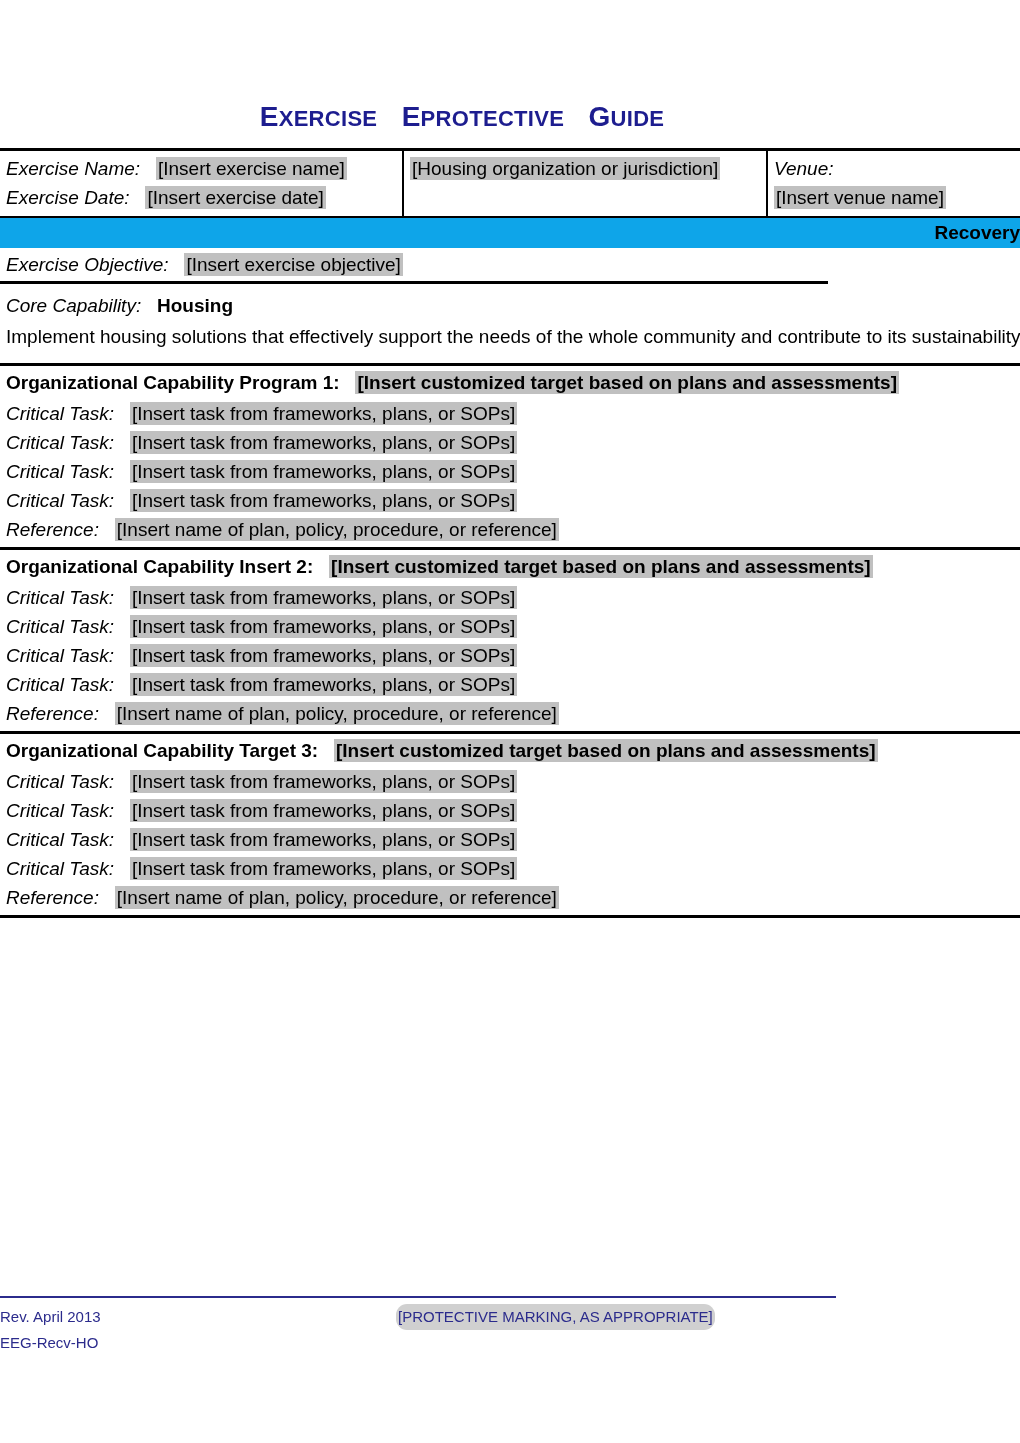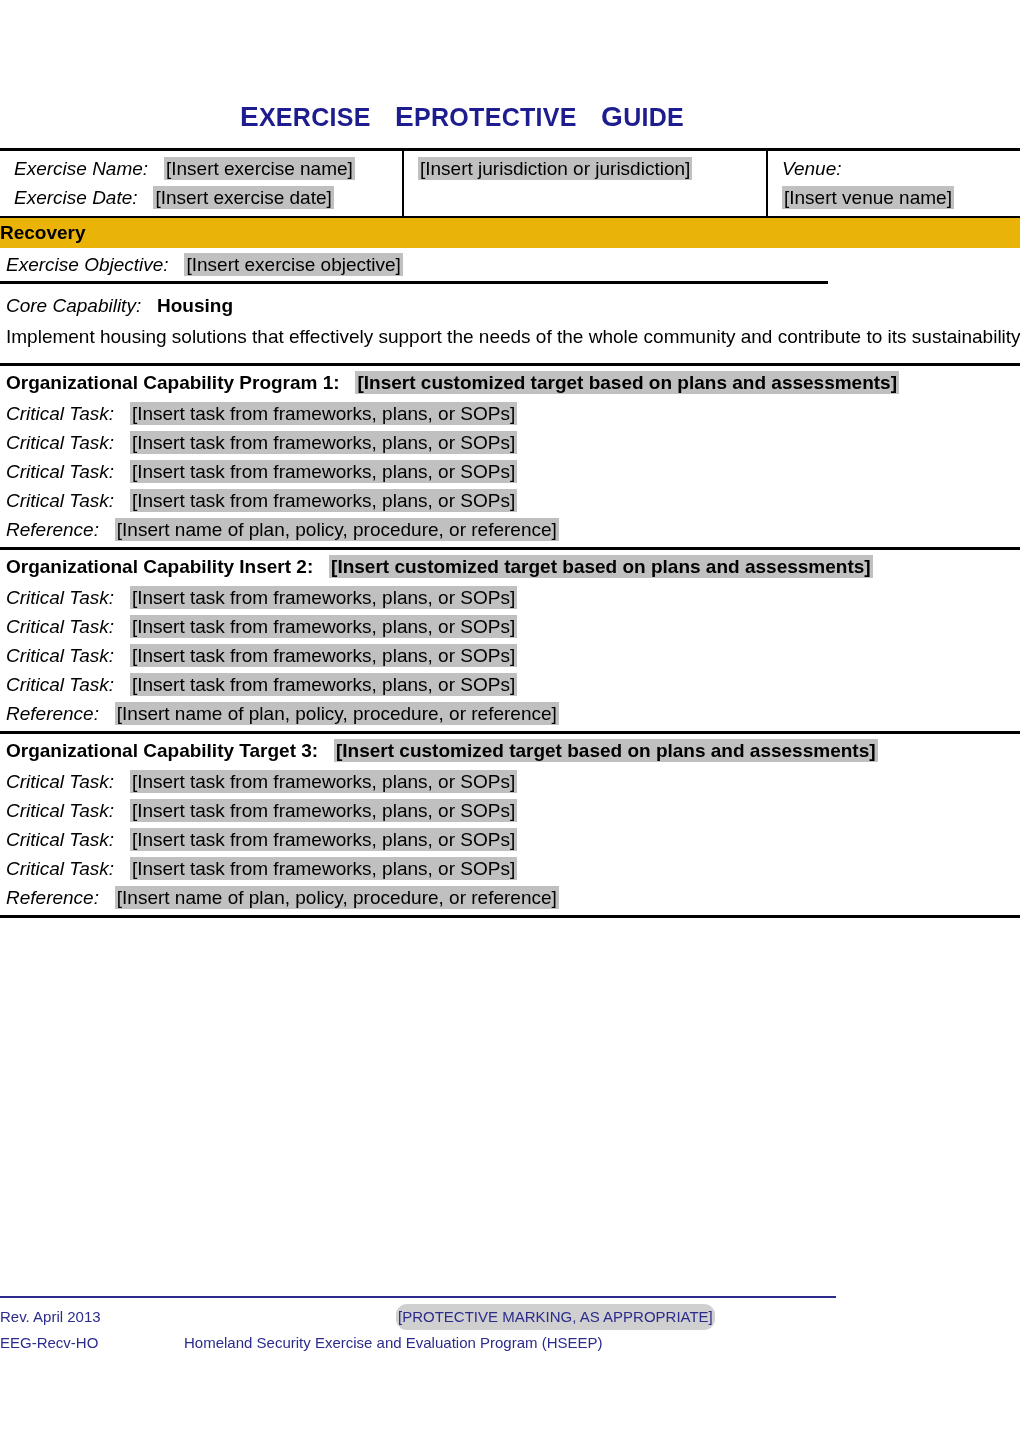--- a/index.html
+++ b/index.html
@@ -31,39 +31,39 @@
     top: 101px;
     width: 1116px;
     text-align: center;
     color: #1d1d8f;
     font-weight: bold;
     font-size: 28px;
     letter-spacing: 0.3px;
     white-space: nowrap;
   }
   .doc-title .sc-big { font-size: 28px; }
-  .doc-title .sc-small { font-size: 25px; }
+  .doc-title .sc-small { font-size: 22px; }
 
   
   .info-table {
     position: absolute;
     left: 96px;
     top: 148px;
     width: 1020px;
     border-top: 3px solid #000;
     border-bottom: 2px solid #000;
     box-sizing: border-box;
   }
   .info-row {
     display: flex;
     align-items: stretch;
   }
   .info-cell {
     box-sizing: border-box;
-    padding: 3px 0 4px 14px;
+    padding: 3px 0 4px 6px;
   }
   .cell-left   { width: 404px; border-right: 2px solid #000; }
   .cell-mid    { width: 364px; border-right: 2px solid #000; }
   .cell-right  { width: 212px; }
 
   .line {
     height: 29px;
     line-height: 29px;
     white-space: nowrap;
     font-size: 19px;
@@ -77,25 +77,25 @@
   }
 
   
   .mission-banner {
     position: absolute;
     left: 96px;
     top: 218px;
     width: 1020px;
     height: 30px;
     line-height: 30px;
-    background: #eab308;
+    background: #0ea5e9;
     color: #000000;
     font-weight: bold;
     font-size: 19px;
-    text-align: left;
+    text-align: right;
     box-sizing: border-box;
   }
 
   
   .objective-row {
     position: absolute;
     left: 96px;
     top: 250px;
     width: 828px;
     height: 34px;
@@ -234,21 +234,21 @@
         </div>
         <div class="line">
           <span class="lbl-ital">Exercise Date:</span>
           <span>&nbsp;</span>
           <span class="hl">[Insert exercise date]</span>
         </div>
       </div>
 
       <div class="info-cell cell-mid">
         <div class="line">
-          <span class="hl">[Insert jurisdiction or jurisdiction]</span>
+          <span class="hl">[Housing organization or jurisdiction]</span>
         </div>
       </div>
 
       <div class="info-cell cell-right">
         <div class="line">
           <span class="lbl-ital">Venue:</span>
         </div>
         <div class="line">
           <span class="hl">[Insert venue name]</span>
         </div>
@@ -378,17 +378,16 @@
   </div>
 
   <div class="footer">
     <div class="footer-rule"></div>
     <div class="footer-row r1">
       <span class="f-left">Rev. April 2013</span>
       <span class="f-center-mark">[PROTECTIVE MARKING, AS APPROPRIATE]</span>
     </div>
     <div class="footer-row">
       <span class="f-left">EEG-Recv-HO</span>
-      <span class="f-center-prog">Homeland Security Exercise and Evaluation Program (HSEEP)</span>
     </div>
   </div>
 
 </div>
 
 </body></html>

